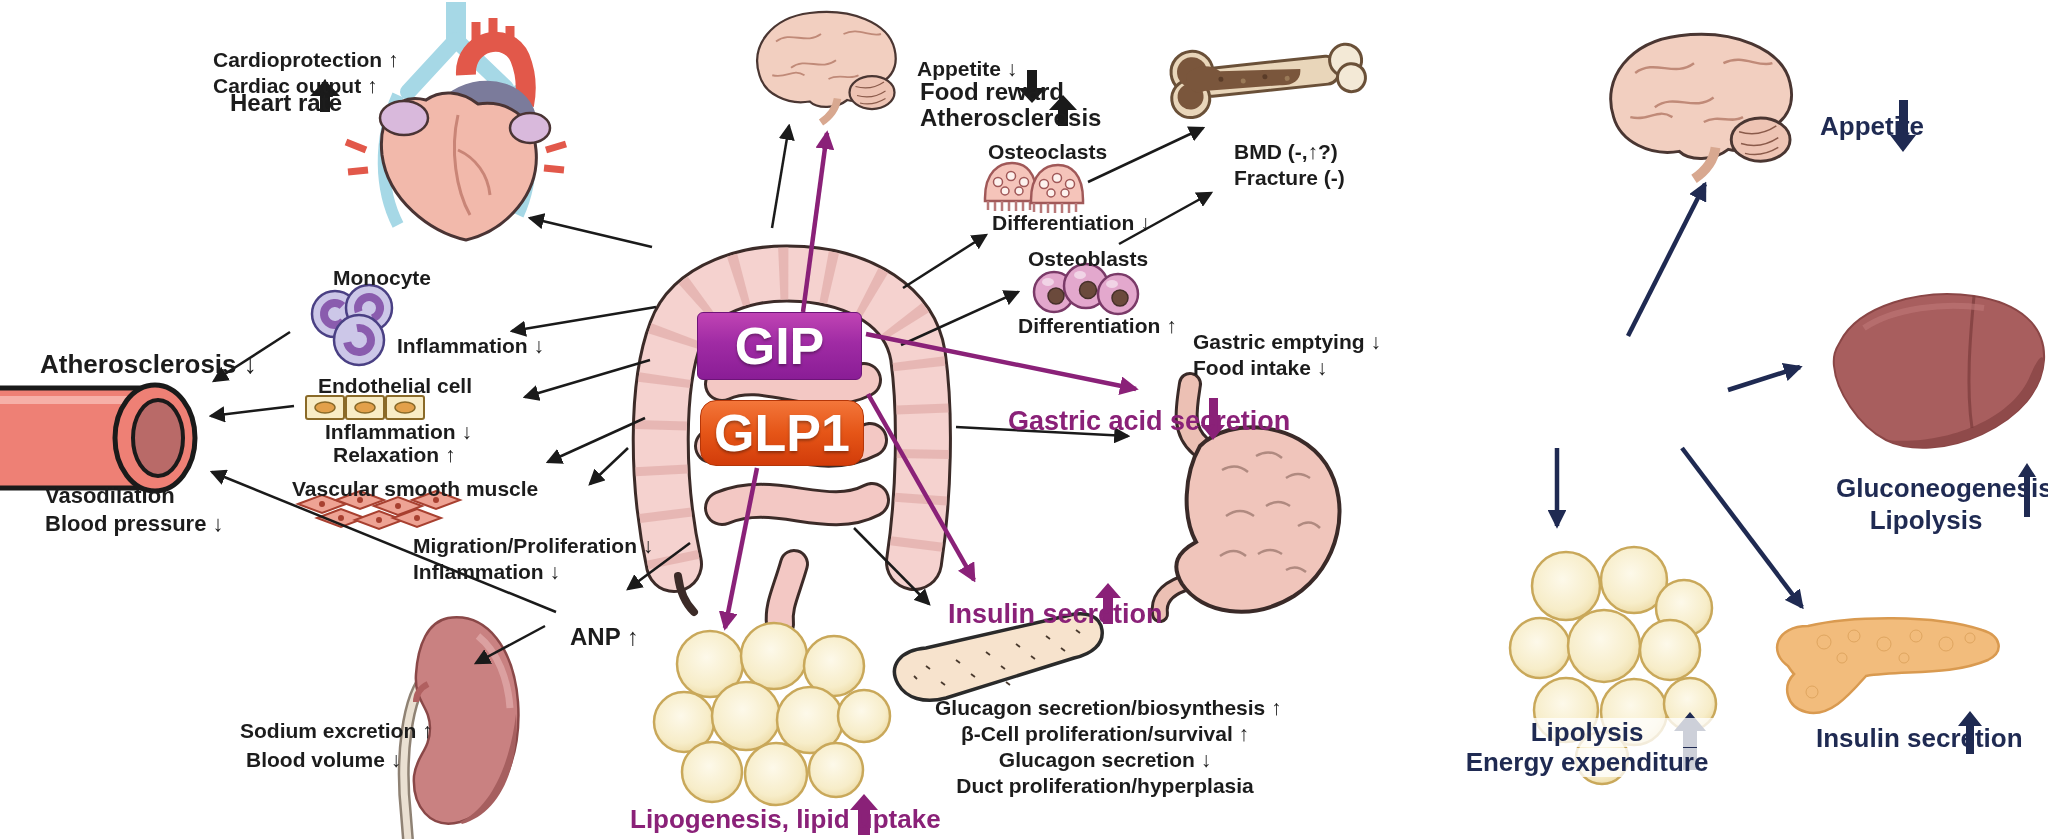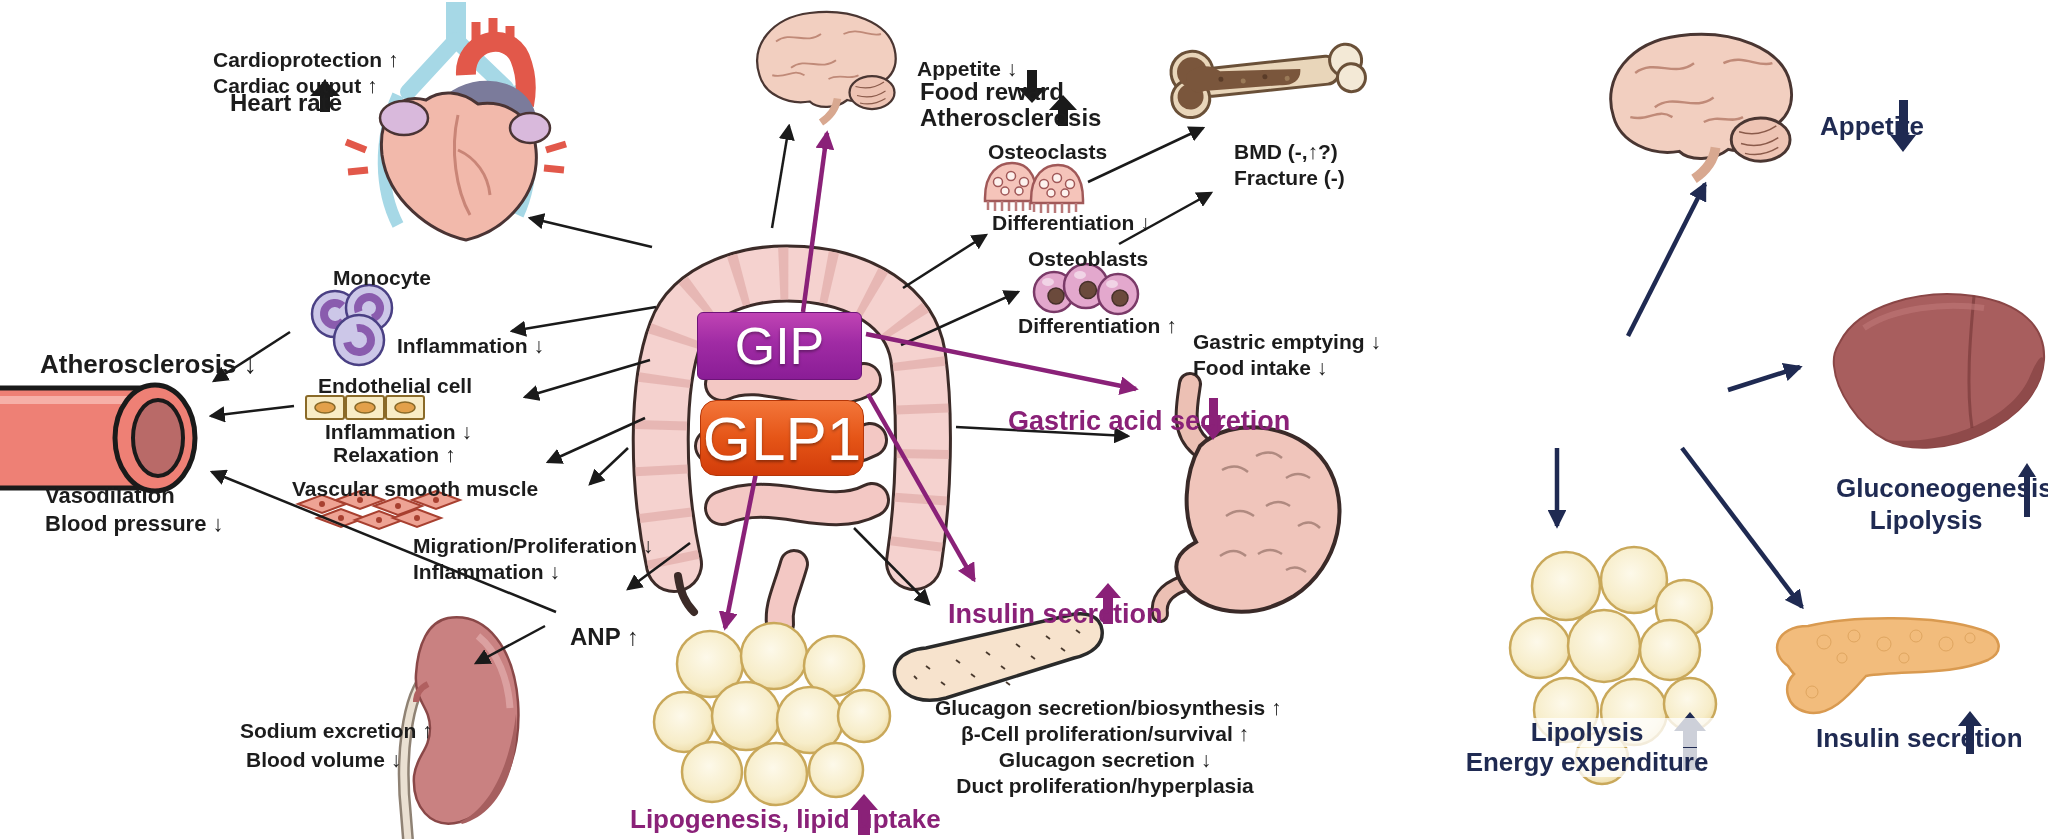--- a/index.html
+++ b/index.html
@@ -10,21 +10,21 @@
   .s21{font-size:21px;}
   .s22{font-size:22px;}
   .s24{font-size:24px;}
   .s26{font-size:26px;}
   .s27{font-size:27px;margin-top:8px;}
   .purple{color:#8a2178;}
   .navy{color:#1f2a52;}
   .ctr{text-align:center;}
   .wbg{background:rgba(255,255,255,.78);}
   .badge{position:absolute;display:flex;align-items:center;justify-content:center;color:#fff;
-         font-weight:400;text-shadow:0 2px 3px rgba(0,0,0,.35);z-index:3;box-sizing:border-box;}
+         font-weight:700;text-shadow:0 2px 3px rgba(0,0,0,.35);z-index:3;box-sizing:border-box;}
   .gip{background:linear-gradient(180deg,#c044b4 0%,#a02ba4 45%,#8a1d96 100%);
        border-radius:6px;border:1px solid #6d1478;}
   .glp1{background:linear-gradient(180deg,#f3763a 0%,#e55517 50%,#d23c0a 100%);
         border-radius:16px;border:1px solid #b53608;}
   .glucagon{background:linear-gradient(180deg,#7fc3ec 0%,#3c8fd0 48%,#1063a6 55%,#0c4f90 100%);
         border-radius:6px;border:2px solid #275e92;}
 </style>
 </head>
 <body>
 
@@ -339,15 +339,15 @@
 <div class="lbl s26 purple" style="left:630px;top:805px">Lipogenesis, lipid uptake</div>
 
 <div class="lbl s26 navy" style="left:1820px;top:112px">Appetite</div>
 <div class="lbl s26 navy ctr" style="left:1836px;top:474px;width:180px">Gluconeogenesis</div>
 <div class="lbl s26 navy ctr" style="left:1836px;top:506px;width:180px">Lipolysis</div>
 <div class="lbl s26 navy ctr wbg" style="left:1457px;top:718px;width:260px">Lipolysis</div>
 <div class="lbl s26 navy ctr wbg" style="left:1457px;top:748px;width:260px">Energy expenditure</div>
 <div class="lbl s26 navy" style="left:1816px;top:724px">Insulin secretion</div>
 
 <div class="badge gip" style="left:697px;top:312px;width:165px;height:68px;font-size:52px">GIP</div>
-<div class="badge glp1" style="left:700px;top:400px;width:164px;height:76px;font-size:62px">GLP1</div>
+<div class="badge glp1" style="left:700px;top:400px;width:164px;height:66px;font-size:52px">GLP1</div>
 
 </div>
 
 </body></html>

